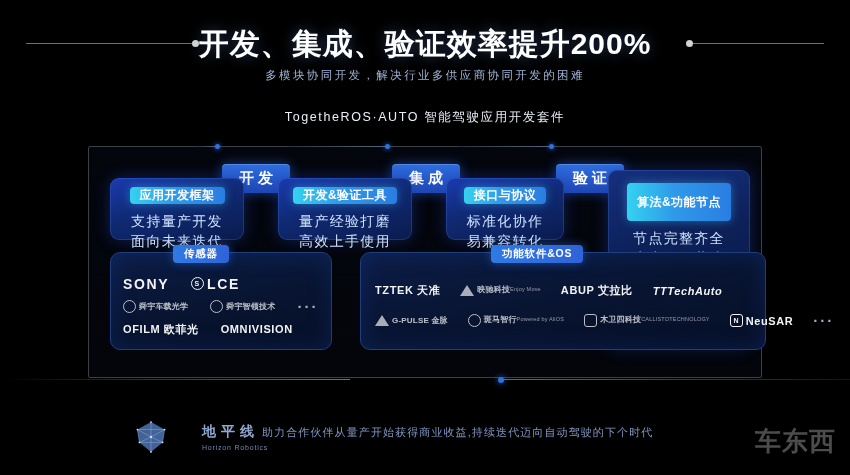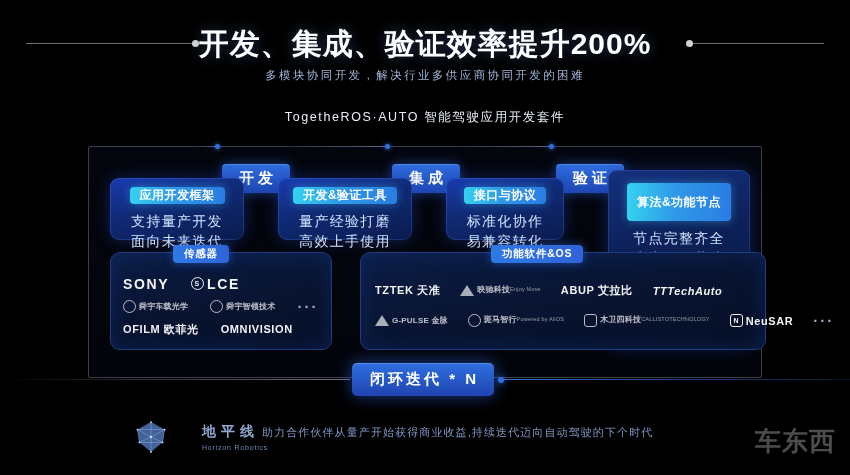--- a/index.html
+++ b/index.html
@@ -321,21 +321,20 @@
         </div>
         <div class="ellipsis">···</div>
       </div>
 
     </div>
   </div>
 
   <div class="loopline l"></div>
   <div class="loopline r"></div>
   <div class="loop-dot"></div>
-  <div class="loop-chip">闭环迭代 * N</div>
 
   <div class="footer">
     <svg class="brain" viewBox="0 0 100 100">
       <path d="M50 6 L90 28 L84 66 L50 94 L16 66 L10 28 Z" fill="#4a6ea8" opacity=".9"></path>
       <g stroke="#8fb0e0" stroke-width="1.6" fill="none" opacity=".85">
         <path d="M50 6 L50 94 M10 28 L90 28 M16 66 L84 66 M10 28 L50 50 L90 28 M16 66 L50 50 L84 66 M10 28 L16 66 M90 28 L84 66"></path>
       </g>
       <g fill="#cfe0f7">
         <circle cx="50" cy="50" r="3.4"></circle>
           <circle cx="50" cy="6" r="2.6"></circle>

